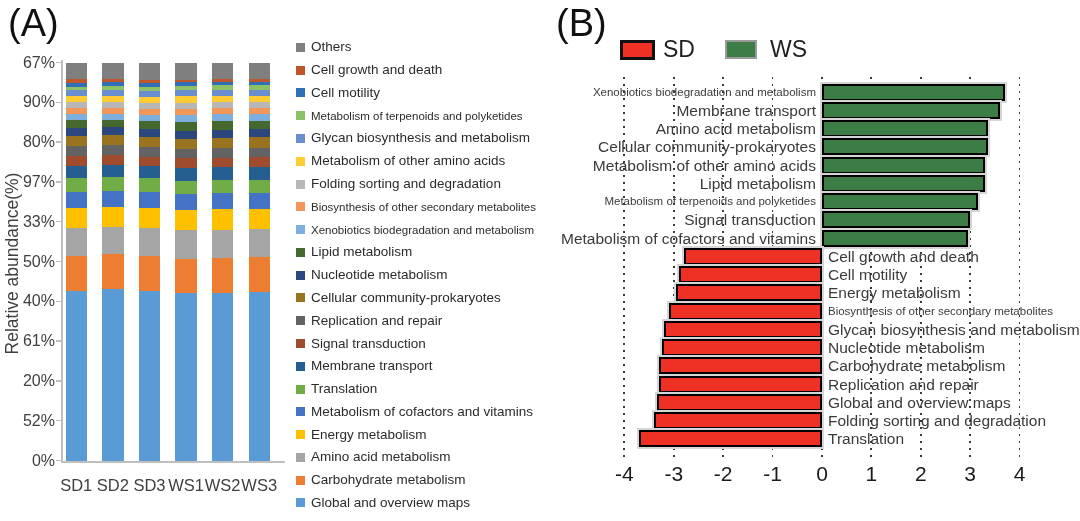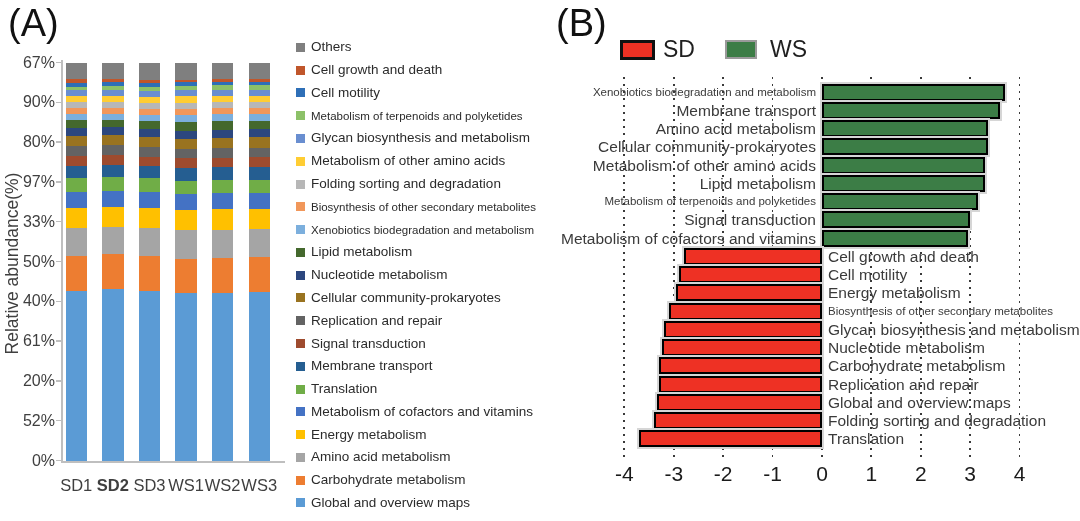--- a/index.html
+++ b/index.html
@@ -173,21 +173,21 @@
       <div style="width: 100%; height: 5.57px; background: rgb(124, 175, 221);"></div>
       <div style="width: 100%; height: 5.97px; background: rgb(241, 151, 90);"></div>
       <div style="width: 100%; height: 5.97px; background: rgb(183, 183, 183);"></div>
       <div style="width: 100%; height: 5.97px; background: rgb(255, 205, 51);"></div>
       <div style="width: 100%; height: 5.97px; background: rgb(105, 142, 208);"></div>
       <div style="width: 100%; height: 3.98px; background: rgb(140, 193, 104);"></div>
       <div style="width: 100%; height: 3.98px; background: rgb(46, 111, 183);"></div>
       <div style="width: 100%; height: 3.18px; background: rgb(192, 86, 43);"></div>
       <div style="width: 100%; height: 16.32px; background: rgb(127, 127, 127);"></div>
     </div>
-    <div class="abs a-xlabel" style="left: 90.85px; top: 476px; width: 44px; font-weight: bold;">SD2</div>
+    <div class="abs a-xlabel" style="left: 90.85px; top: 476px; width: 44px;">SD2</div>
     <div class="abs" style="left: 138.7px; top: 62.5px; width: 21.5px; height: 398px; display: flex; flex-direction: column-reverse;">
       <div style="width: 100%; height: 169.55px; background: rgb(91, 155, 213);"></div>
       <div style="width: 100%; height: 35.42px; background: rgb(237, 125, 49);"></div>
       <div style="width: 100%; height: 27.86px; background: rgb(165, 165, 165);"></div>
       <div style="width: 100%; height: 19.9px; background: rgb(255, 192, 0);"></div>
       <div style="width: 100%; height: 15.92px; background: rgb(68, 114, 196);"></div>
       <div style="width: 100%; height: 13.53px; background: rgb(112, 173, 71);"></div>
       <div style="width: 100%; height: 11.94px; background: rgb(37, 94, 145);"></div>
       <div style="width: 100%; height: 9.95px; background: rgb(158, 75, 46);"></div>
       <div style="width: 100%; height: 9.95px; background: rgb(99, 99, 99);"></div>

